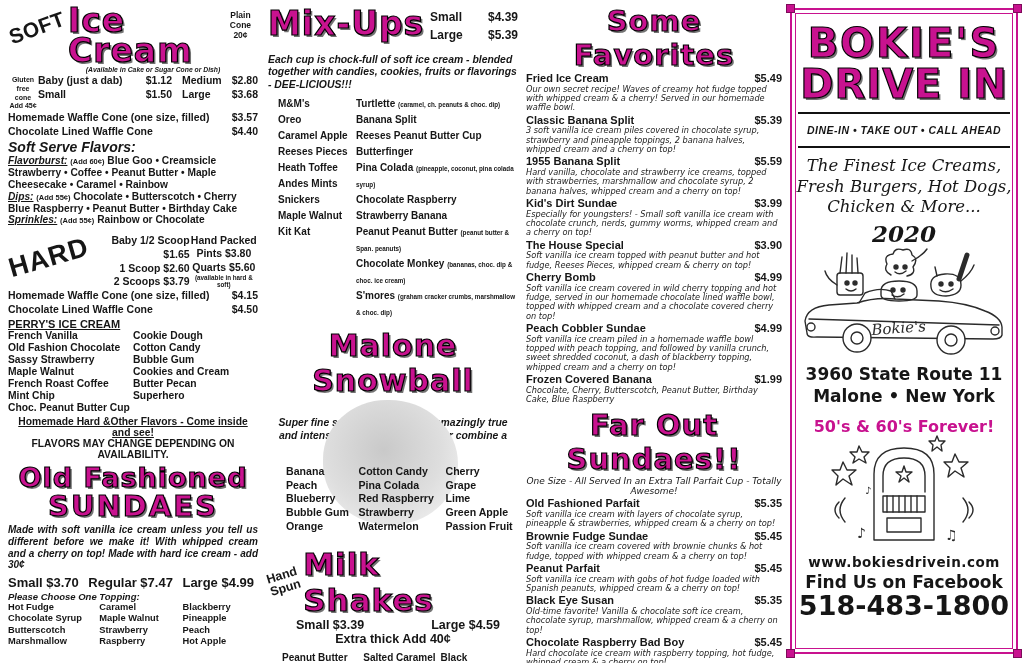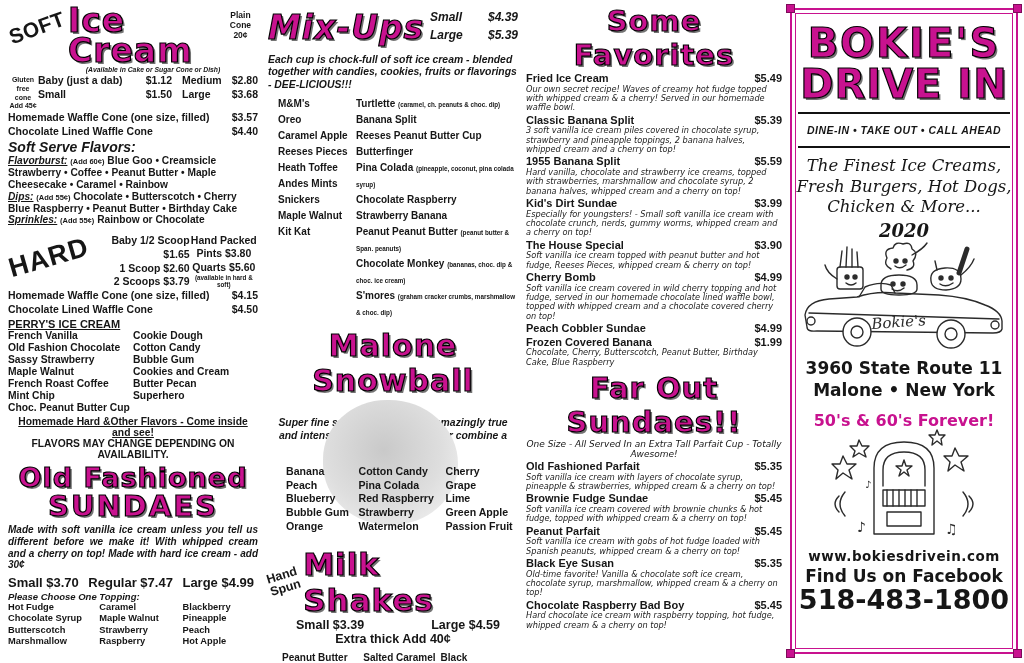--- a/index.html
+++ b/index.html
@@ -50,21 +50,21 @@
   .hardnote2 { font-size:10.3px; font-weight:bold; text-align:center; }
 
   .sund-t1 { font-size:27px; line-height:1.05; text-align:center; margin-top:4px; }
   .sund-t2 { font-size:29px; line-height:1.0; text-align:center; letter-spacing:2px; }
   .sund-desc { font-size:10px; font-style:italic; font-weight:bold; line-height:1.18; margin-top:3px; text-align:justify; }
   .sund-prices { display:flex; justify-content:space-between; font-size:13px; font-weight:bold; margin:4px 4px 1px 0; }
   .choose { font-size:9.5px; font-weight:bold; font-style:italic; }
   .threecol { display:grid; grid-template-columns:1.15fr 1.05fr 0.95fr; font-size:9.3px; font-weight:bold; line-height:1.22; }
 
   
-  .mix-titlerow { display:flex; align-items:flex-end; margin-top:4px;font-style:italic; }
+  .mix-titlerow { display:flex; align-items:center; margin-top:4px; }
   .mixtitle { font-size:33px; line-height:32px; }
   .mix-sizes { margin-left:auto; display:grid; grid-template-columns:44px 44px; font-size:12px; font-weight:bold; line-height:1.5; padding-top:4px; }
   .mix-sizes .pr { text-align:right; }
   .mix-desc { font-size:10.4px; font-style:italic; font-weight:bold; line-height:1.2; margin-top:10px; }
   .mix-cols { display:flex; margin-top:5px; }
   .mix-left { width:88px; padding-left:10px; font-size:10px; font-weight:bold; line-height:1.6; }
   .mix-right { flex:1; font-size:10px; font-weight:bold; line-height:1.6; }
   .mix-note { font-size:6.3px; }
 
   .snow { position:relative; }
@@ -95,21 +95,21 @@
     border:2.5px solid #c8128f; background:#fff; text-align:center;
   }
   #panel .inner { position:absolute; inset:3px; border:1px solid #c8128f; }
   .corner { position:absolute; width:9px; height:9px; background:#c8128f; border:1.5px solid #7d0b59; }
   .corner.tl{ left:-6px; top:-6px; } .corner.tr{ right:-6px; top:-6px; }
   .corner.bl{ left:-6px; bottom:-6px; } .corner.br{ right:-6px; bottom:-6px; }
   .brand1 { font-size:40px; line-height:1.05; margin-top:12px; letter-spacing:2px; }
   .brand2 { font-size:40px; line-height:1.0; letter-spacing:1px; }
   .services { font-size:10.5px; font-weight:bold; font-style:italic; border-top:2px solid #111; border-bottom:2px solid #111; padding:10px 0; margin:8px 6px 0 6px; letter-spacing:0.5px; }
   .tagline { font-family:"DejaVu Serif", serif; font-style:italic; font-size:16.5px; line-height:1.25; margin-top:8px; }
-  .year { font-family:"DejaVu Serif", serif; font-style:italic; font-weight:bold; font-size:18px; margin-top:2px; }
+  .year { font-family:"DejaVu Serif", serif; font-style:italic; font-weight:bold; font-size:23px; margin-top:2px; }
   .address { font-size:17px; font-weight:bold; line-height:1.3; margin-top:4px; font-family:"DejaVu Sans", sans-serif; font-weight:700; }
   .slogan { color:#c8128f; font-weight:bold; font-size:16px; margin-top:10px; font-family:"DejaVu Sans", sans-serif; }
   .website { font-size:13.5px; font-weight:bold; letter-spacing:0.5px; font-family:"DejaVu Sans", sans-serif; }
   .facebook { font-size:17px; font-weight:bold; margin-top:2px; font-family:"DejaVu Sans", sans-serif; }
   .phone { font-size:27px; font-weight:bold; line-height:1.0; font-family:"DejaVu Sans", sans-serif; }
   svg.line-art { stroke:#2b2b2b; fill:none; stroke-width:1.4; stroke-linecap:round; stroke-linejoin:round; }
 </style>
 </head>
 <body>
 
@@ -417,20 +417,21 @@
         <span>Cherry Bomb</span>
         <span>$4.99</span>
       </div>
       <div class="mi-desc">Soft vanilla ice cream covered in wild cherry topping and hot fudge, served in our homemade chocolate lined waffle bowl, topped with whipped cream and a chocolate covered cherry on top!</div>
     </div>
       <div class="menu-item">
       <div class="mi-head">
         <span>Peach Cobbler Sundae</span>
         <span>$4.99</span>
       </div>
+      <div class="mi-desc">Soft vanilla ice cream piled in a homemade waffle bowl topped with peach topping, and followed by vanilla crunch, sweet shredded coconut, a dash of blackberry topping, whipped cream and a cherry on top!</div>
     </div>
       <div class="menu-item">
       <div class="mi-head">
         <span>Frozen Covered Banana</span>
         <span>$1.99</span>
       </div>
       <div class="mi-desc">Chocolate, Cherry, Butterscotch, Peanut Butter, Birthday Cake, Blue Raspberry</div>
     </div>
     </div>
 

